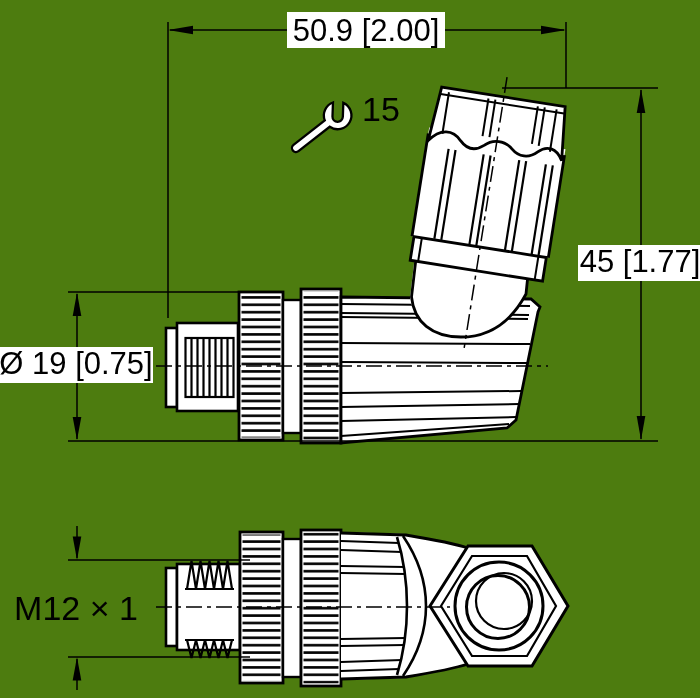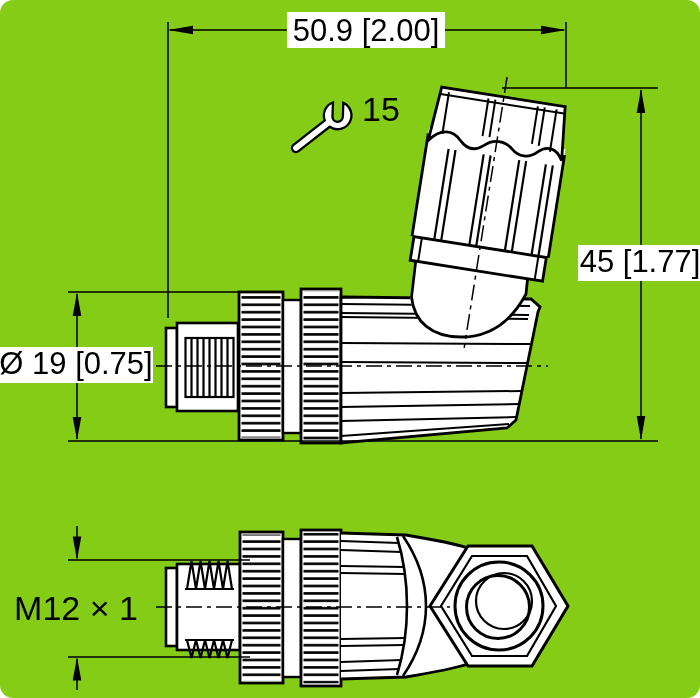--- a/index.html
+++ b/index.html
@@ -1,22 +1,21 @@
 <!DOCTYPE html>
 <html><head>
 <meta charset="utf-8">
 <style>
   html, body { margin: 0; padding: 0; background: #ffffff; }
   #stage {
     position: relative;
     width: 700px;
     height: 698px;
-    background: #84cc16;
+    background: #4d7c0f;
     overflow: hidden;
-    border-radius: 13px;
   }
   svg { display: block; }
   text {
     font-family: "Liberation Sans", "DejaVu Sans", sans-serif;
     fill: #000;
   }
   .dim-text { font-size: 31px; }
   .dim-text-lg { font-size: 34px; }
   .mid { text-anchor: middle; }
 </style>

